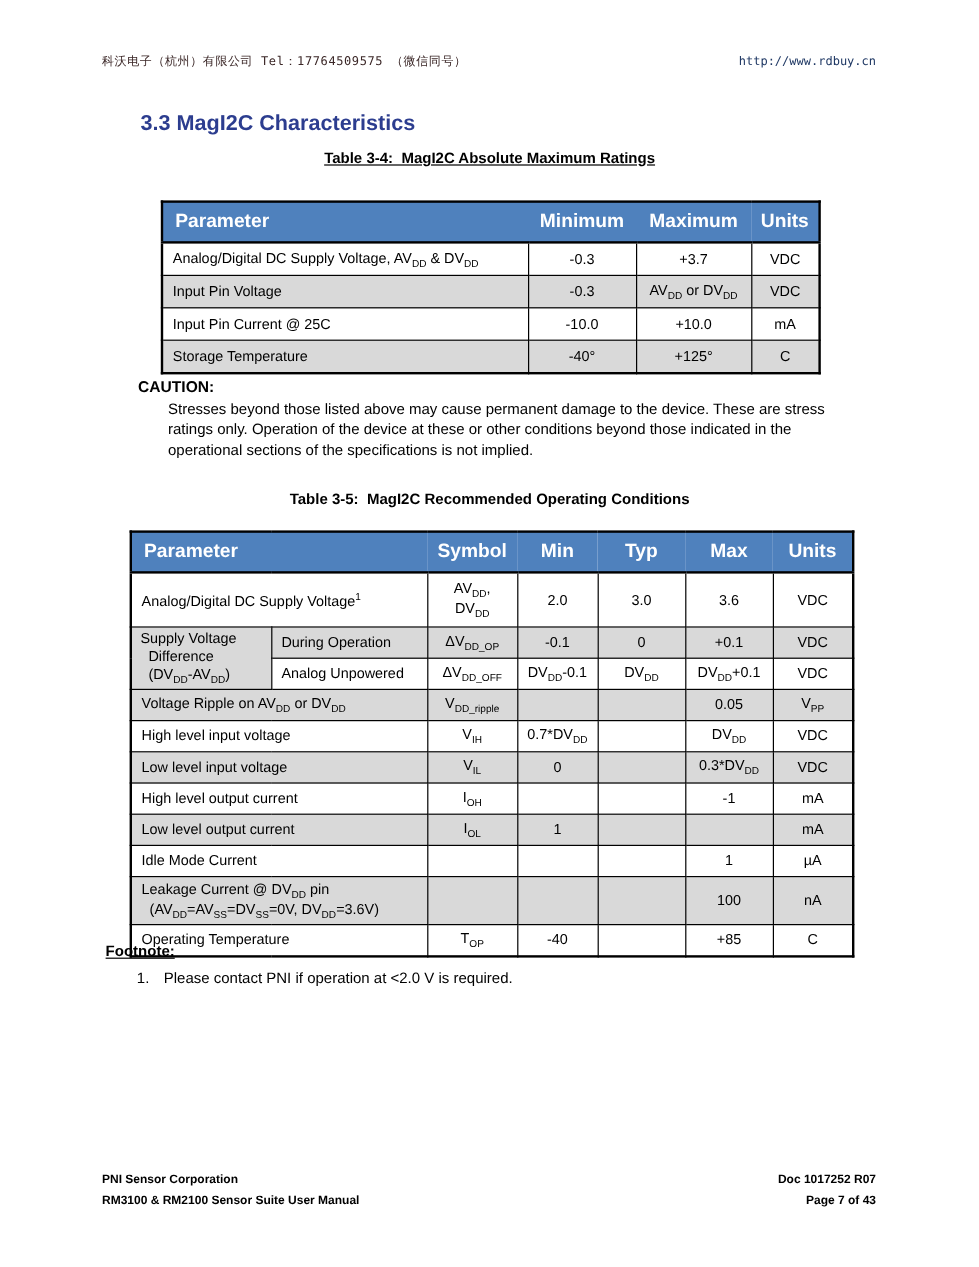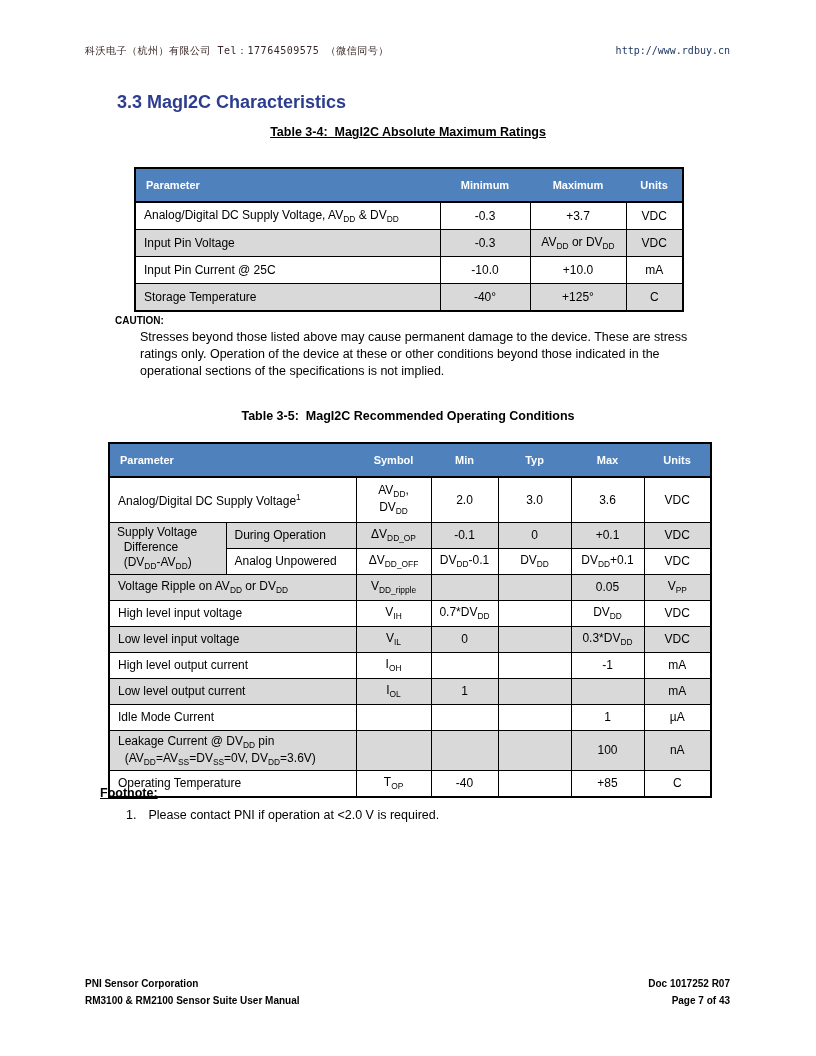--- a/index.html
+++ b/index.html
@@ -27,21 +27,21 @@
   .tbl-caption{
     position:absolute;left:0;width:100%;text-align:center;
     font-size:12.5px;font-weight:bold;
   }
   #caption4{top:125px;text-decoration:underline;}
   #caption5{top:409px;}
   
   table{border-collapse:collapse;table-layout:fixed;position:absolute;}
   table{border:2px solid #000;}
   th{
-    background:#4f81bd;color:#fff;font-weight:bold;font-size:11px;
+    background:#4f81bd;color:#fff;font-weight:bold;font-size:16px;
     border-bottom:2px solid #000;padding:0 6px;
   }
   td{
     border:1px solid #000;font-size:12px;padding:2px 6px;
     text-align:center;vertical-align:middle;line-height:1.25;
   }
   td.param{text-align:left;padding-left:8px;}
   th.left{text-align:left;padding-left:10px;}
   tr.shaded td{background:#d9d9d9;}
   td.group{background:#ffffff;text-align:left;padding-left:7px;}
@@ -52,24 +52,24 @@
   #table4 th{height:32px;}
   #table4 td{height:22px;}
   
   #table5{top:442px;left:108px;width:602px;}
   #table5 th{height:32px;}
   #table5 td{height:21px;}
   #table5 tr.tall td{height:40px;}
   #table5 tr.tall2 td{height:35px;}
   
   .caution{position:absolute;top:315px;left:115px;width:585px;}
-  .caution-label{font-size:10px;font-weight:bold;}
+  .caution-label{font-size:13px;font-weight:bold;}
   .caution-text{margin-left:25px;margin-top:3px;font-size:12.5px;line-height:17px;width:556px;}
   
-  .footnote{position:absolute;top:786px;left:100px;}
+  .footnote{position:absolute;top:786px;left:88px;}
   .footnote-label{font-size:12.5px;font-weight:bold;text-decoration:underline;}
   .footnote-item{margin-left:26px;margin-top:8px;font-size:12.5px;display:flex;gap:12px;}
   
   .doc-footer{
     position:absolute;top:975px;left:85px;right:86px;
     display:flex;justify-content:space-between;
     font-size:10px;font-weight:bold;line-height:17px;gap:22px;
   }
   .doc-footer .right{text-align:right;}
 </style>

